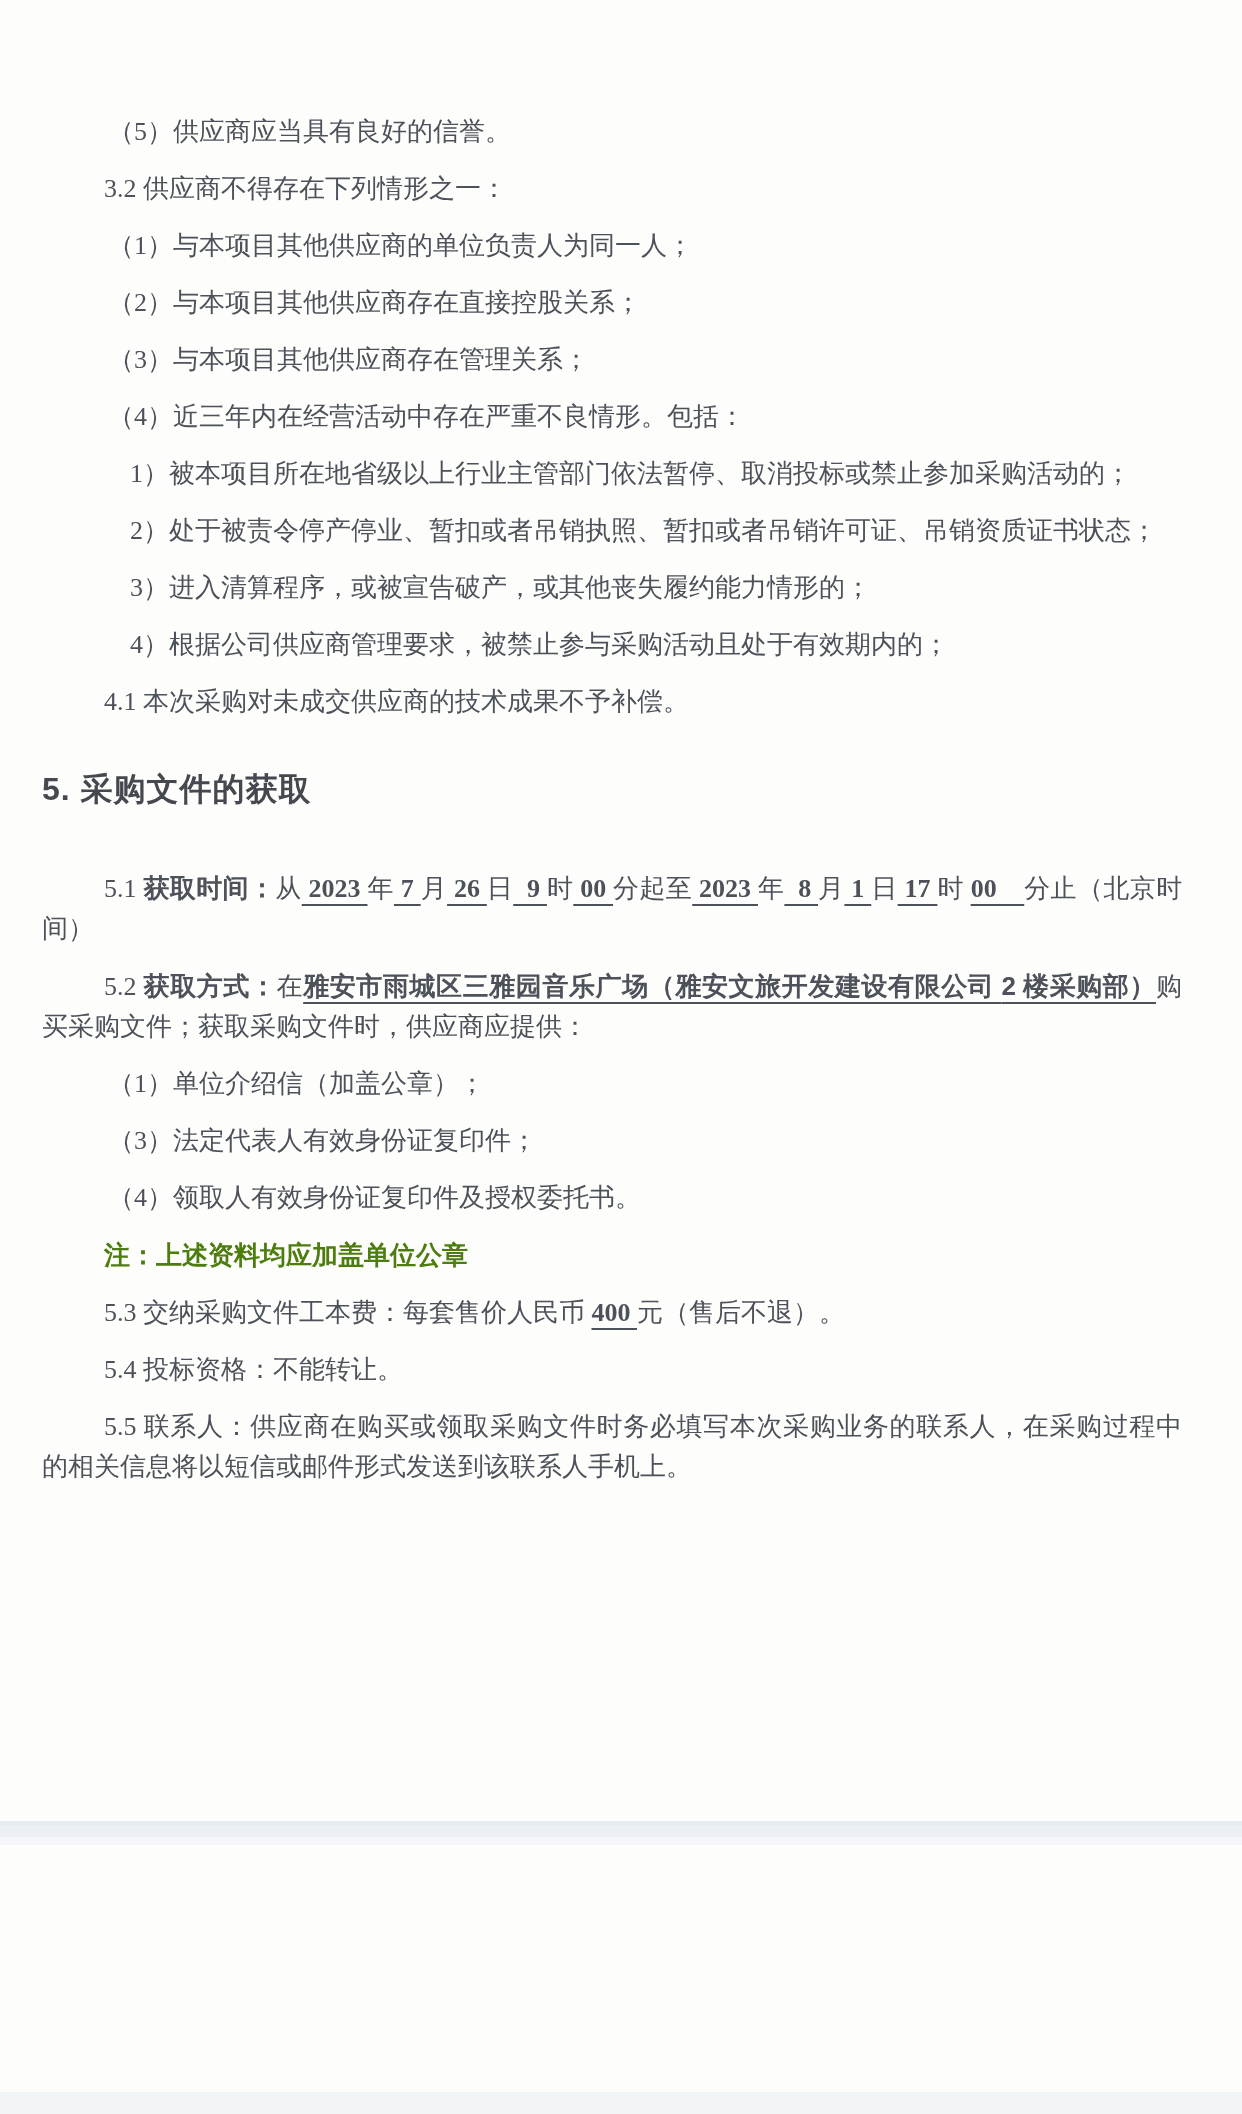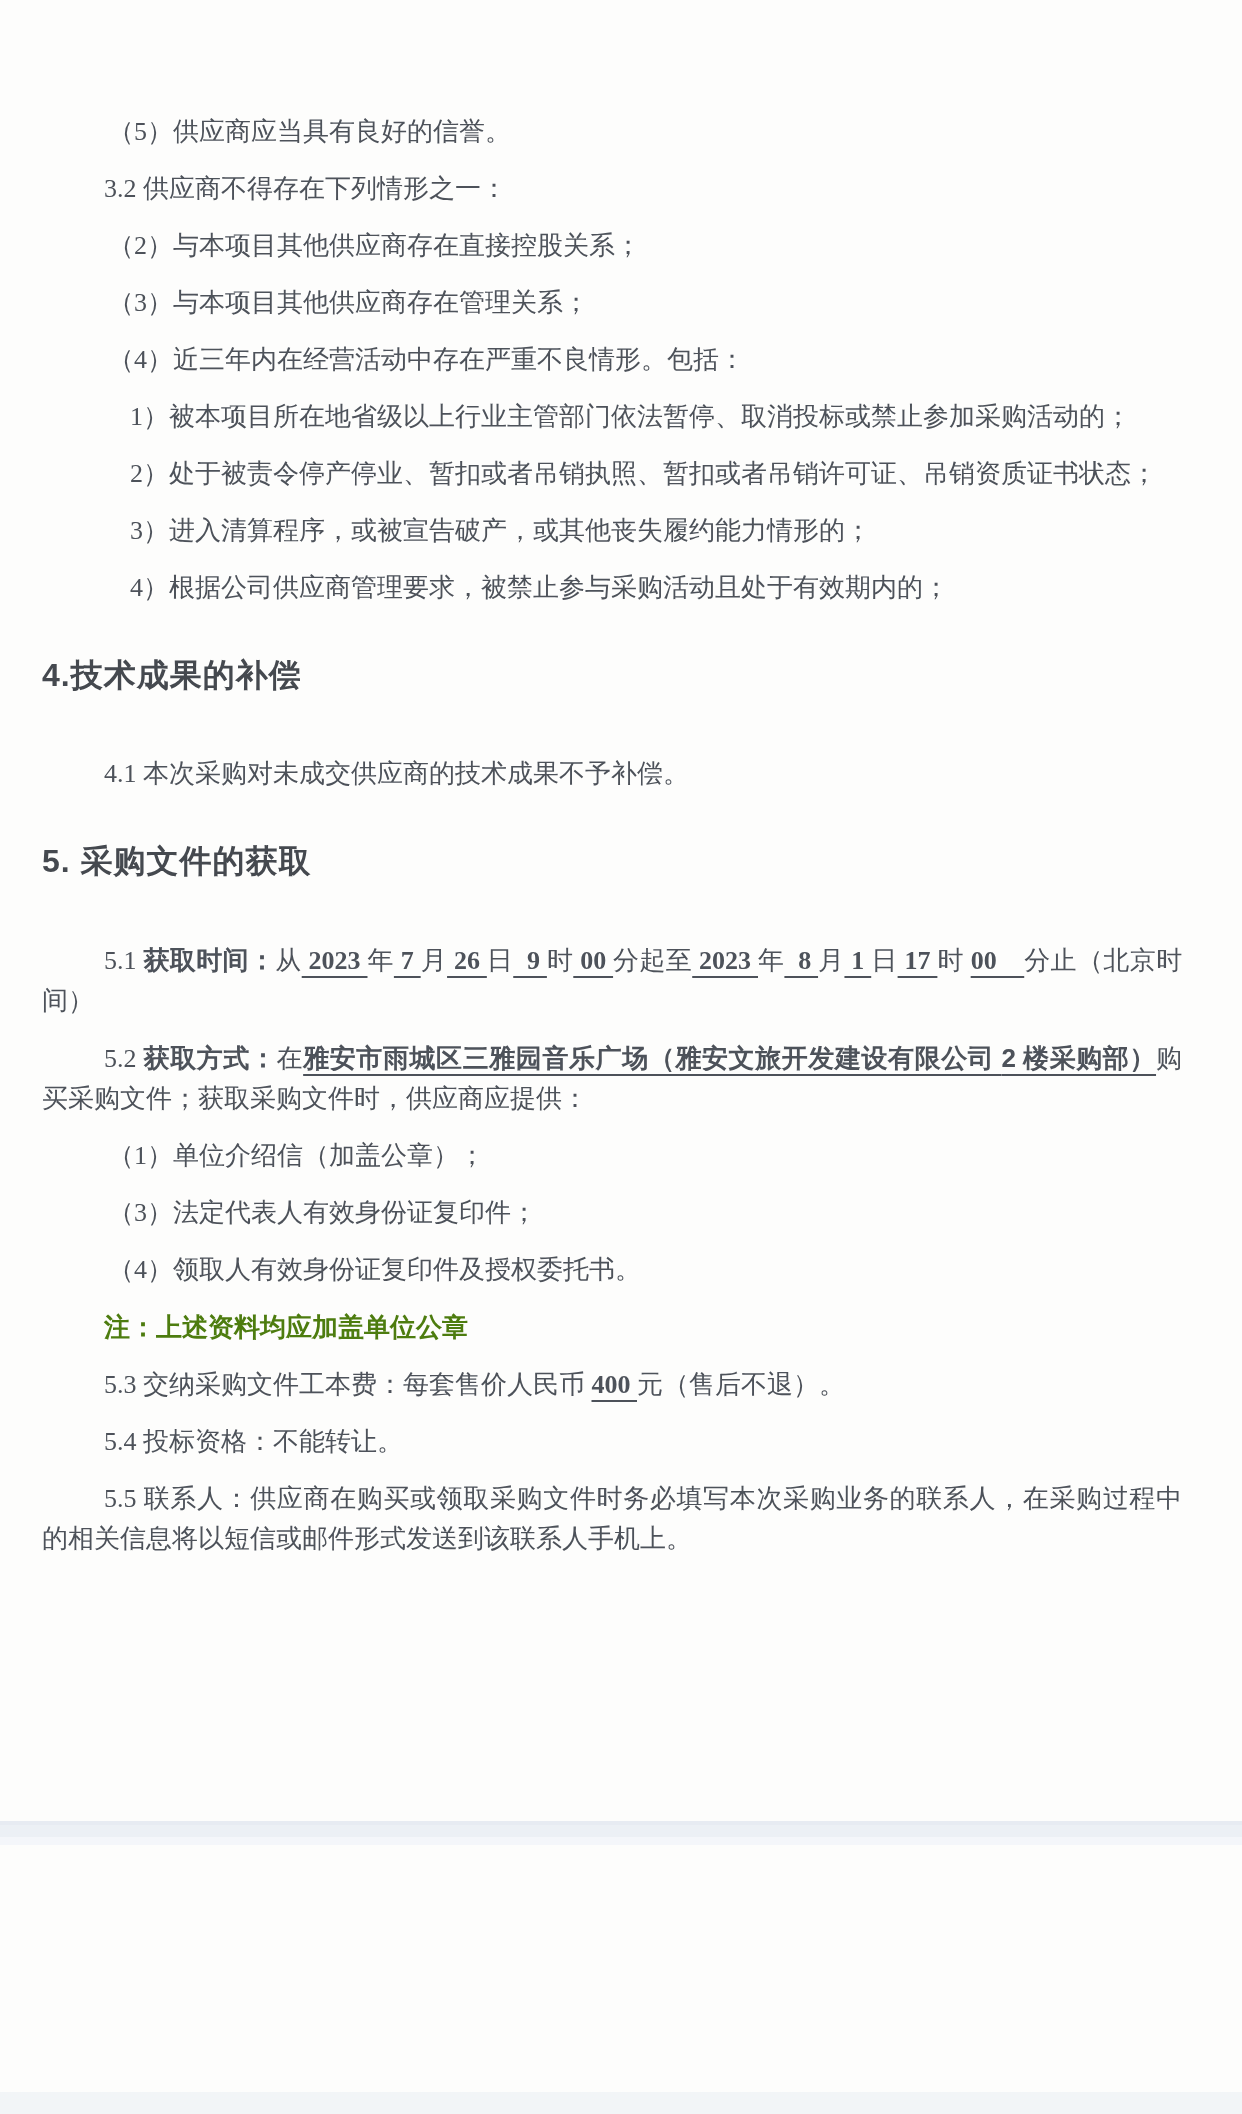--- a/index.html
+++ b/index.html
@@ -63,28 +63,28 @@
     pointer-events: none;
   }
 </style>
 </head>
 <body>
 
 <main class="page">
 
 <p class="para kind-body indent-paren"><span class="seg plain">（5）供应商应当具有良好的信誉。</span></p>
     <p class="para kind-body indent-num"><span class="seg plain">3.2 供应商不得存在下列情形之一：</span></p>
+    <p class="para kind-body indent-paren"><span class="seg plain">（1）与本项目其他供应商的单位负责人为同一人；</span></p>
     <p class="para kind-body indent-paren"><span class="seg plain">（2）与本项目其他供应商存在直接控股关系；</span></p>
     <p class="para kind-body indent-paren"><span class="seg plain">（3）与本项目其他供应商存在管理关系；</span></p>
     <p class="para kind-body indent-paren"><span class="seg plain">（4）近三年内在经营活动中存在严重不良情形。包括：</span></p>
     <p class="para kind-body indent-sub"><span class="seg plain">1）被本项目所在地省级以上行业主管部门依法暂停、取消投标或禁止参加采购活动的；</span></p>
     <p class="para kind-body indent-sub"><span class="seg plain">2）处于被责令停产停业、暂扣或者吊销执照、暂扣或者吊销许可证、吊销资质证书状态；</span></p>
     <p class="para kind-body indent-sub"><span class="seg plain">3）进入清算程序，或被宣告破产，或其他丧失履约能力情形的；</span></p>
     <p class="para kind-body indent-sub"><span class="seg plain">4）根据公司供应商管理要求，被禁止参与采购活动且处于有效期内的；</span></p>
-    <h2 class="para kind-heading indent-none"><span class="seg plain">4.技术成果的补偿</span></h2>
     <p class="para kind-body indent-num"><span class="seg plain">4.1 本次采购对未成交供应商的技术成果不予补偿。</span></p>
     <h2 class="para kind-heading indent-none"><span class="seg plain">5. 采购文件的获取</span></h2>
     <p class="para kind-body indent-num"><span class="seg plain">5.1 </span><span class="seg bold">获取时间：</span><span class="seg plain">从</span><span class="seg underline"> 2023 </span><span class="seg plain">年</span><span class="seg underline"> 7 </span><span class="seg plain">月</span><span class="seg underline"> 26 </span><span class="seg plain">日</span><span class="seg underline">  9 </span><span class="seg plain">时</span><span class="seg underline"> 00 </span><span class="seg plain">分起至</span><span class="seg underline"> 2023 </span><span class="seg plain">年</span><span class="seg underline">  8 </span><span class="seg plain">月</span><span class="seg underline"> 1 </span><span class="seg plain">日</span><span class="seg underline"> 17 </span><span class="seg plain">时 </span><span class="seg underline">00    </span><span class="seg plain">分止（北京时间）</span></p>
     <p class="para kind-body indent-num"><span class="seg plain">5.2 </span><span class="seg bold">获取方式：</span><span class="seg plain">在</span><span class="seg underline">雅安市雨城区三雅园音乐广场（雅安文旅开发建设有限公司 </span><span class="seg bold-underline">2</span><span class="seg underline"> 楼采购部）</span><span class="seg plain">购买采购文件；获取采购文件时，供应商应提供：</span></p>
     <p class="para kind-body indent-paren"><span class="seg plain">（1）单位介绍信（加盖公章）；</span></p>
     <p class="para kind-body indent-paren"><span class="seg plain">（3）法定代表人有效身份证复印件；</span></p>
     <p class="para kind-body indent-paren"><span class="seg plain">（4）领取人有效身份证复印件及授权委托书。</span></p>
     <p class="para kind-note indent-num"><span class="seg bold">注：上述资料均应加盖单位公章</span></p>
     <p class="para kind-body indent-num"><span class="seg plain">5.3 交纳采购文件工本费：每套售价人民币 </span><span class="seg underline">400 </span><span class="seg plain">元（售后不退）。</span></p>
     <p class="para kind-body indent-num"><span class="seg plain">5.4 投标资格：不能转让。</span></p>

